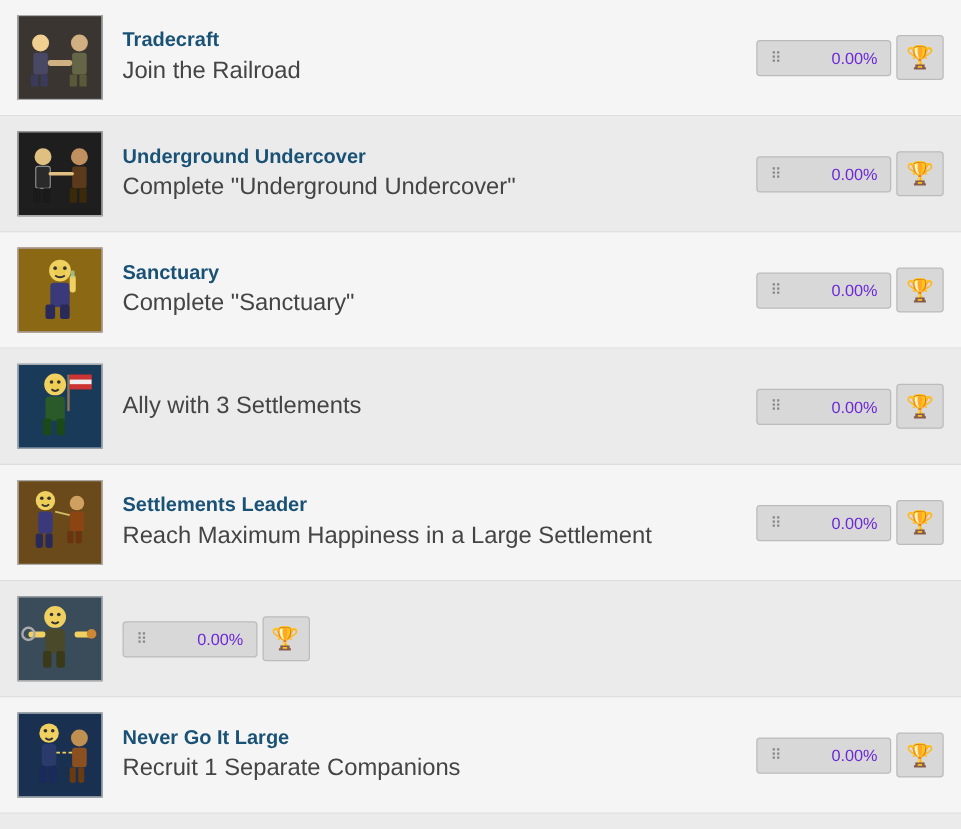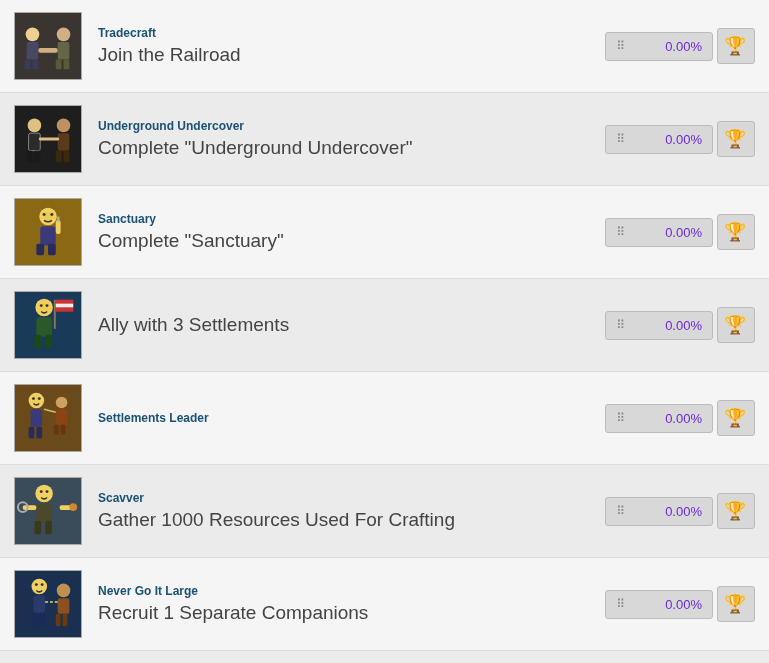--- a/index.html
+++ b/index.html
@@ -42,21 +42,21 @@
       width: 100%;
       height: 100%;
     }
     .achievement-info {
       flex: 1;
       display: flex;
       flex-direction: column;
       gap: 4px;
     }
     .achievement-title {
-      font-size: 12px;
+      font-size: 16px;
       font-weight: bold;
       color: #1a5276;
     }
     .achievement-desc {
       font-size: 19px;
       color: #444;
     }
     .achievement-right {
       display: flex;
       align-items: center;
@@ -263,20 +263,21 @@
       <circle cx="48" cy="18" r="6" fill="#d0a060"></circle>
       <rect x="42" y="25" width="12" height="16" rx="2" fill="#8B4513"></rect>
       <rect x="40" y="41" width="5" height="10" rx="1" fill="#6B3410"></rect>
       <rect x="47" y="41" width="5" height="10" rx="1" fill="#6B3410"></rect>
 
       <line x1="30" y1="25" x2="42" y2="28" stroke="#ffee88" stroke-width="1.5" opacity="0.7"></line>
     </svg>
     </div>
     <div class="achievement-info">
       <span class="achievement-title">Settlements Leader</span>
+      <span class="achievement-desc">Reach Maximum Happiness in a Large Settlement</span>
     </div>
     <div class="achievement-right">
       <div class="percent-box">
         <span class="dots-icon">⠿</span>
         <span class="percent-text">0.00%</span>
       </div>
       <div class="trophy-box">
         <span class="trophy-icon">🏆</span>
       </div>
     </div>
@@ -294,24 +295,20 @@
       <rect x="20" y="44" width="7" height="14" rx="2" fill="#3a3a1a"></rect>
       <rect x="31" y="44" width="7" height="14" rx="2" fill="#3a3a1a"></rect>
 
       <rect x="8" y="28" width="14" height="5" rx="2" fill="#f0d060"></rect>
       <rect x="46" y="28" width="14" height="5" rx="2" fill="#f0d060"></rect>
 
       <circle cx="8" cy="30" r="5" fill="none" stroke="#aaaaaa" stroke-width="2"></circle>
       <circle cx="60" cy="30" r="4" fill="#cc8833"></circle>
     </svg>
     </div>
-    <div class="achievement-info">
-      <span class="achievement-title">Scavver</span>
-      <span class="achievement-desc">Gather 1000 Resources Used For Crafting</span>
-    </div>
     <div class="achievement-right">
       <div class="percent-box">
         <span class="dots-icon">⠿</span>
         <span class="percent-text">0.00%</span>
       </div>
       <div class="trophy-box">
         <span class="trophy-icon">🏆</span>
       </div>
     </div>
   </div>

